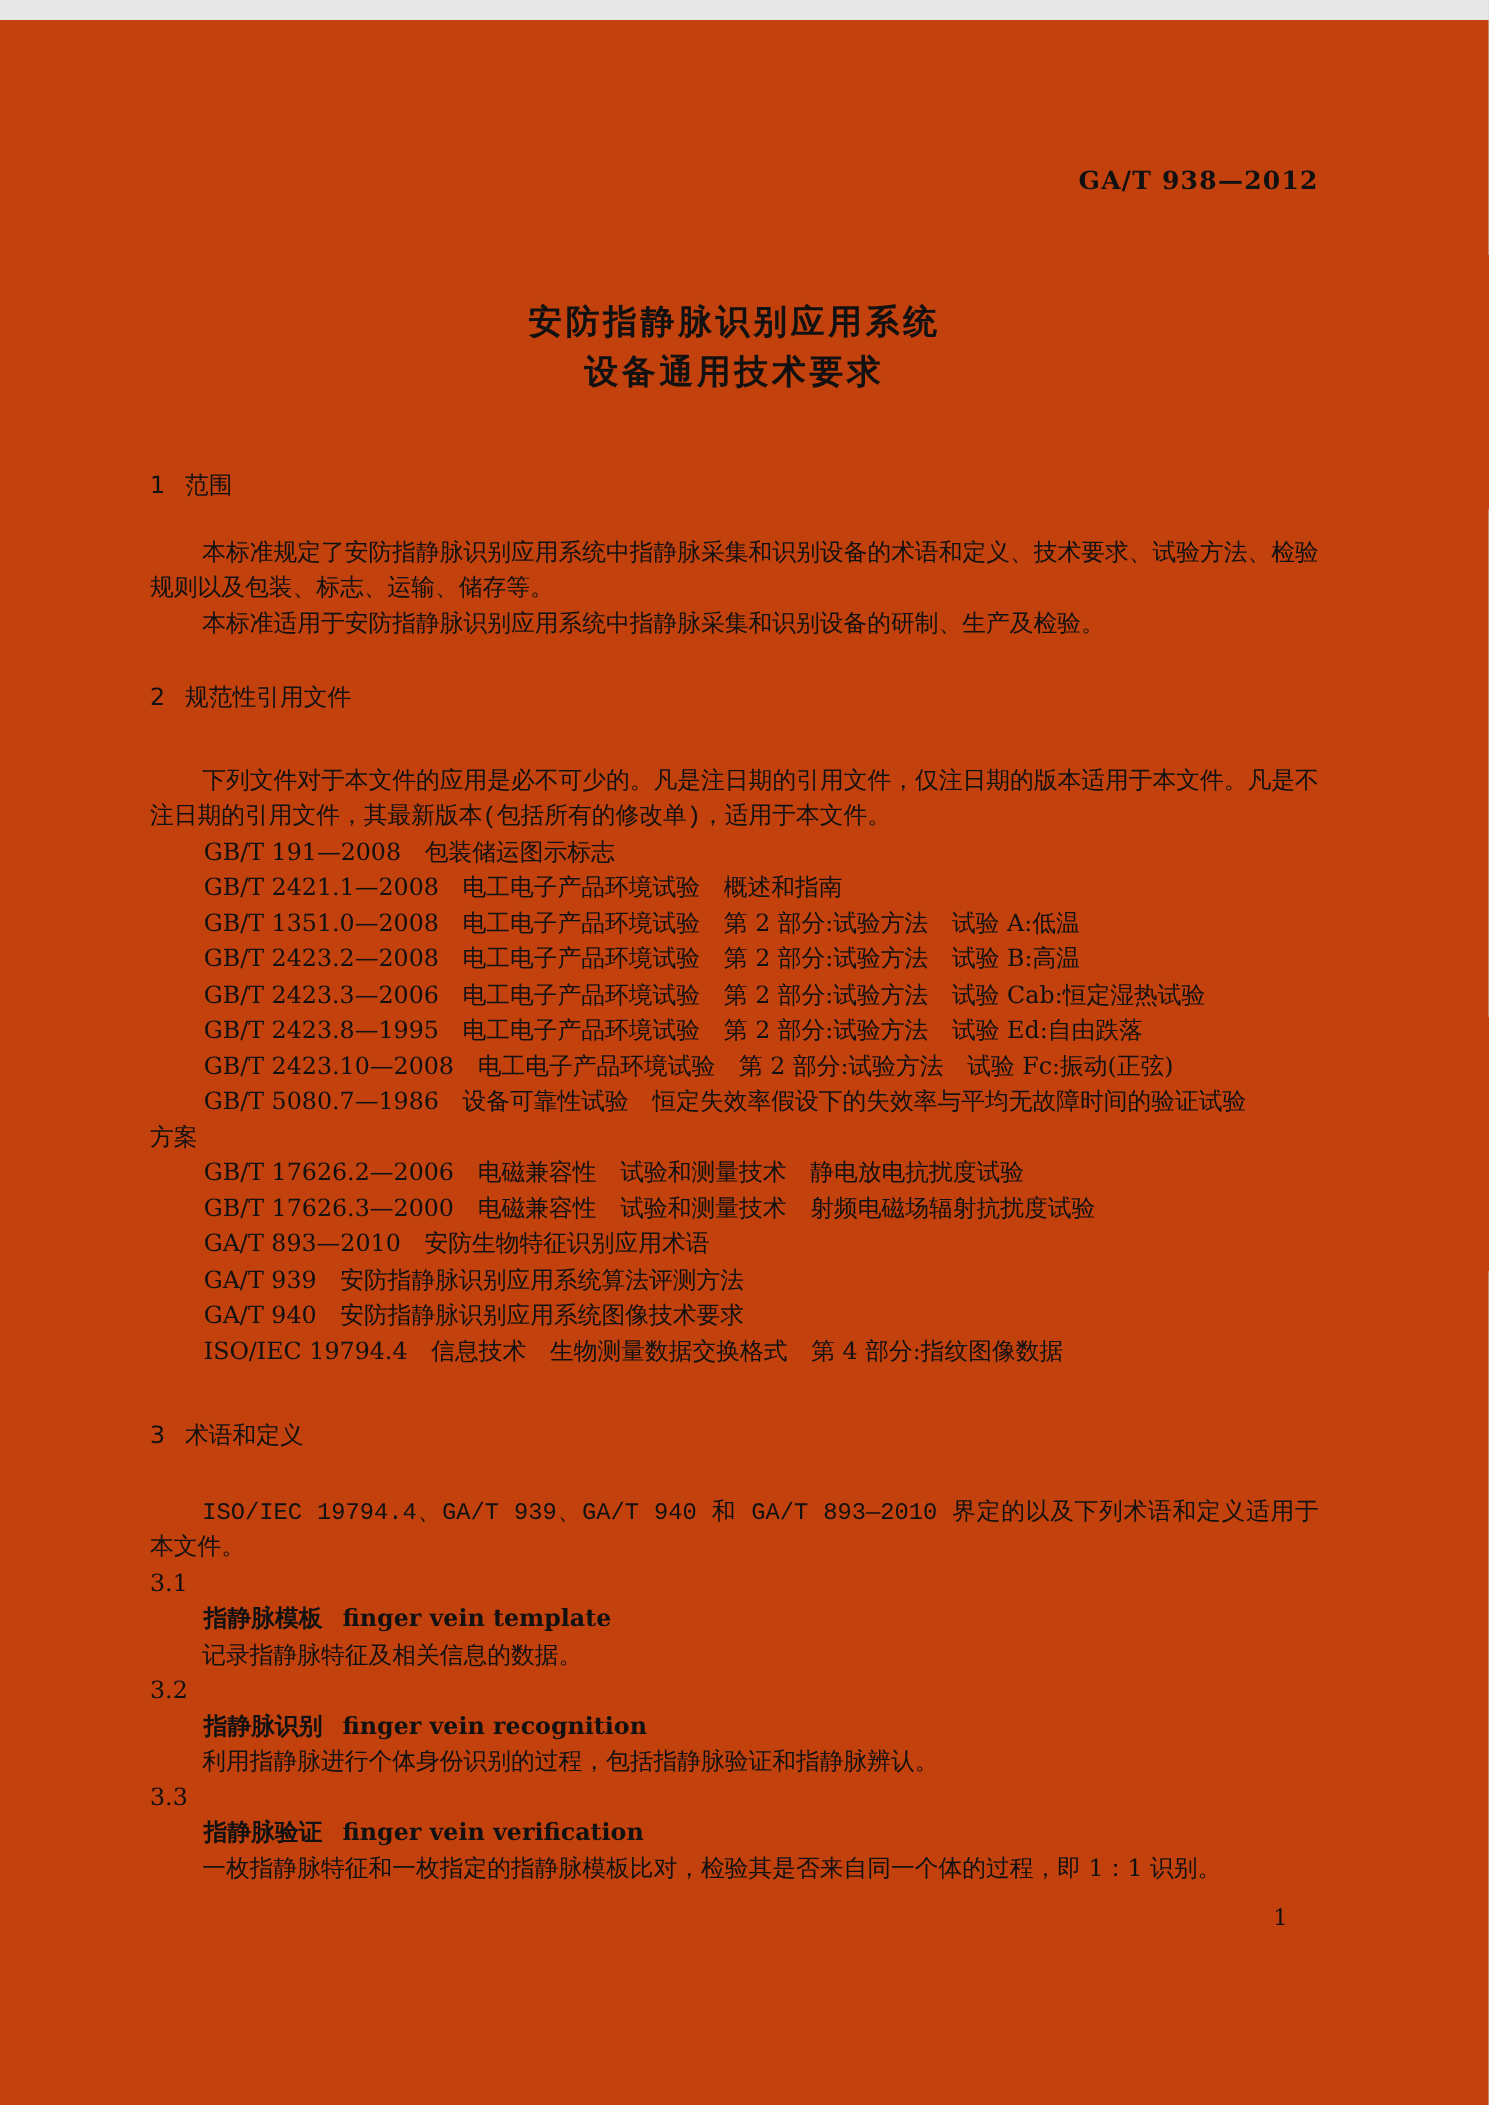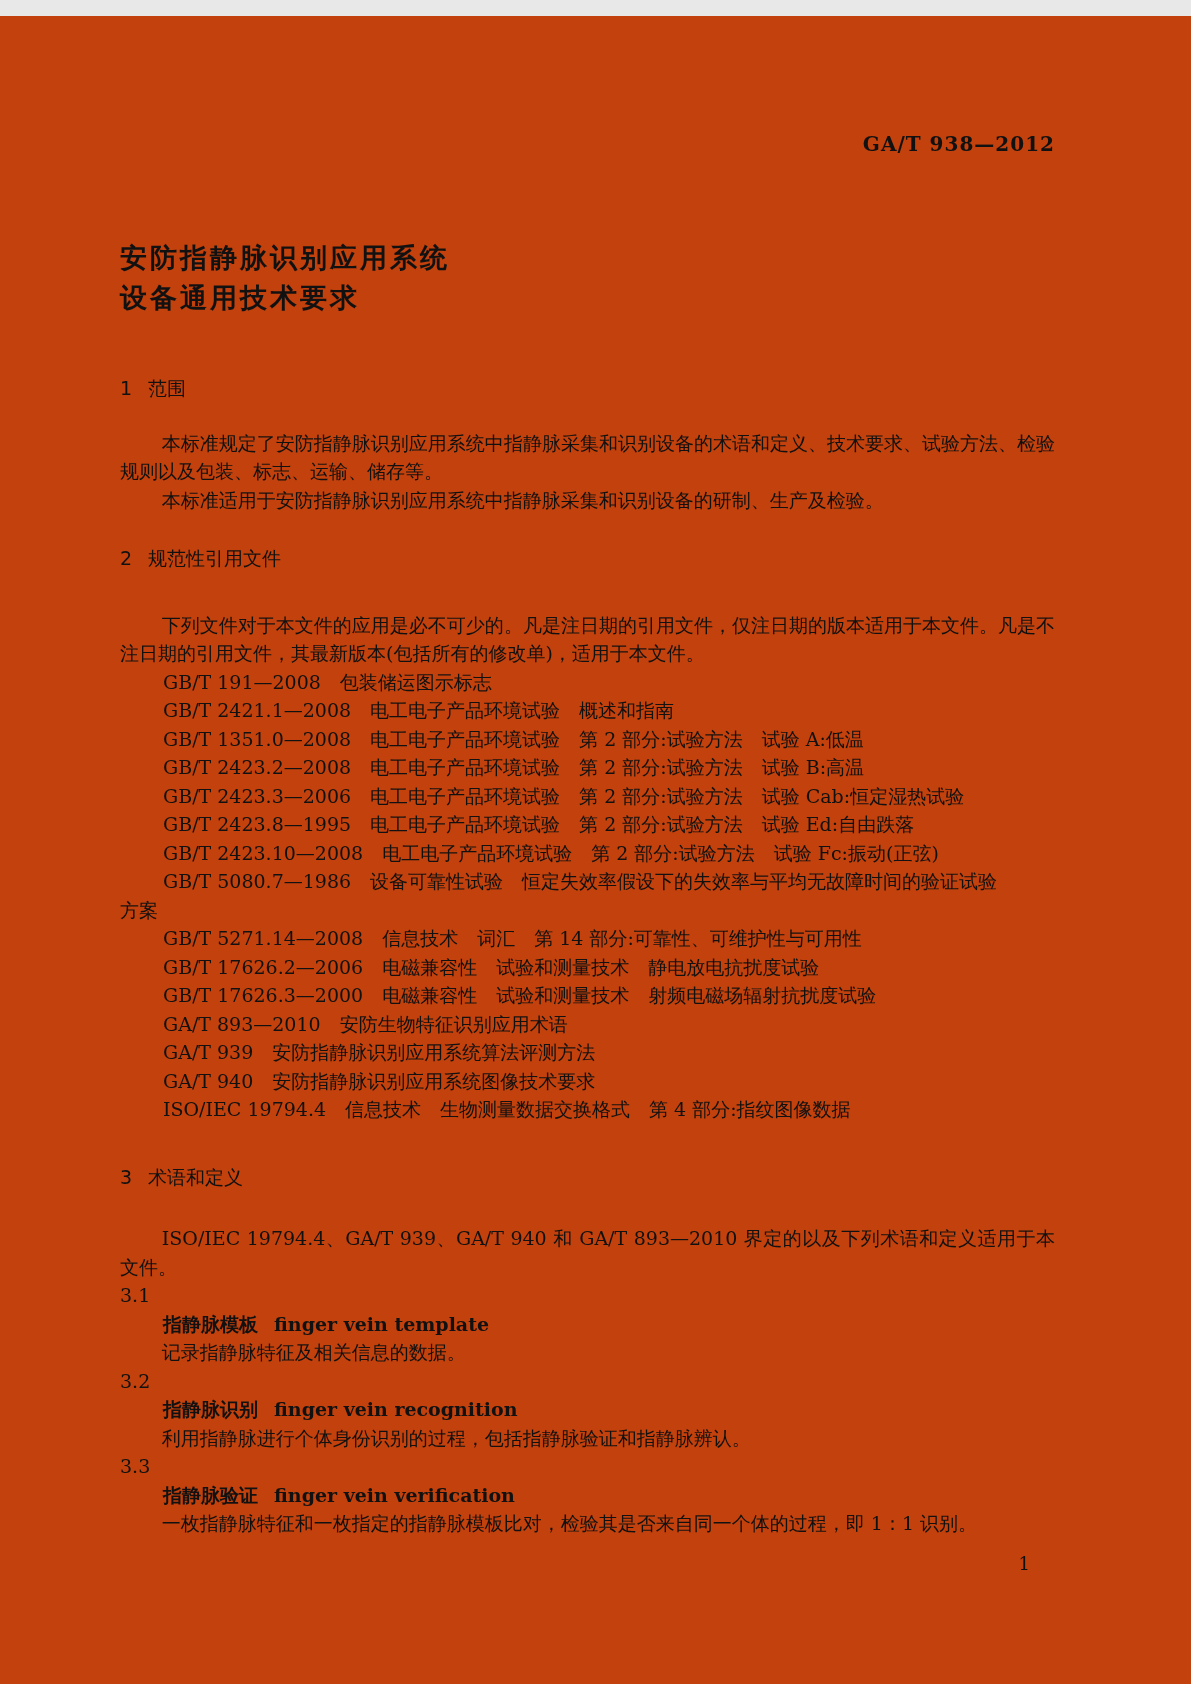--- a/index.html
+++ b/index.html
@@ -19,21 +19,21 @@
     padding-top: 116px;
     text-align: right;
     font-weight: bold;
     font-size: 20px;
     line-height: 24px;
     letter-spacing: 1px;
     font-family: "DejaVu Serif", serif;
   }
   .doc-title {
     margin-top: 82px;
-    text-align: left;
+    text-align: center;
     font-weight: bold;
     font-size: 27px;
     line-height: 40px;
     letter-spacing: 3px;
     font-family: "DejaVu Sans", "Liberation Sans", sans-serif;
   }
   .sec-heading {
     font-size: 19px;
     font-weight: normal;
     line-height: 28.5px;
@@ -42,20 +42,21 @@
   .sec-no { display: inline-block; margin-right: 16px; }
   .h1 { margin-top: 56px; }
   .h2 { margin-top: 30px; }
   .h3 { margin-top: 39px; }
   .body-para {
     margin-top: 26px;
     font-size: 19px;
     line-height: 28.5px;
     text-align: justify;
     text-indent: 2.2em;
+    font-family: Liberation Mono, monospace;
   }
   .flow { margin-top: 0; }
   .mt-intro2 { margin-top: 38px; }
   .mt-intro3 { margin-top: 33px; }
   .ref-line {
     font-size: 19px;
     line-height: 28.5px;
     padding-left: 43px;
     white-space: nowrap;
   }
@@ -116,21 +117,20 @@
 
   <div class="ref-line">GB/T 191—2008　包装储运图示标志</div>
   <div class="ref-line">GB/T 2421.1—2008　电工电子产品环境试验　概述和指南</div>
   <div class="ref-line">GB/T 1351.0—2008　电工电子产品环境试验　第 2 部分:试验方法　试验 A:低温</div>
   <div class="ref-line">GB/T 2423.2—2008　电工电子产品环境试验　第 2 部分:试验方法　试验 B:高温</div>
   <div class="ref-line">GB/T 2423.3—2006　电工电子产品环境试验　第 2 部分:试验方法　试验 Cab:恒定湿热试验</div>
   <div class="ref-line">GB/T 2423.8—1995　电工电子产品环境试验　第 2 部分:试验方法　试验 Ed:自由跌落</div>
   <div class="ref-line">GB/T 2423.10—2008　电工电子产品环境试验　第 2 部分:试验方法　试验 Fc:振动(正弦)</div>
   <div class="ref-line">GB/T 5080.7—1986　设备可靠性试验　恒定失效率假设下的失效率与平均无故障时间的验证试验</div>
   <div class="ref-line ref-cont">方案</div>
-  <div class="ref-line">GB/T 5271.14—2008　信息技术　词汇　第 14 部分:可靠性、可维护性与可用性</div>
   <div class="ref-line">GB/T 17626.2—2006　电磁兼容性　试验和测量技术　静电放电抗扰度试验</div>
   <div class="ref-line">GB/T 17626.3—2000　电磁兼容性　试验和测量技术　射频电磁场辐射抗扰度试验</div>
   <div class="ref-line">GA/T 893—2010　安防生物特征识别应用术语</div>
   <div class="ref-line">GA/T 939　安防指静脉识别应用系统算法评测方法</div>
   <div class="ref-line">GA/T 940　安防指静脉识别应用系统图像技术要求</div>
   <div class="ref-line">ISO/IEC 19794.4　信息技术　生物测量数据交换格式　第 4 部分:指纹图像数据</div>
 
   <div class="sec-heading h3">
     <span class="sec-no">3</span><span>术语和定义</span>
   </div>

